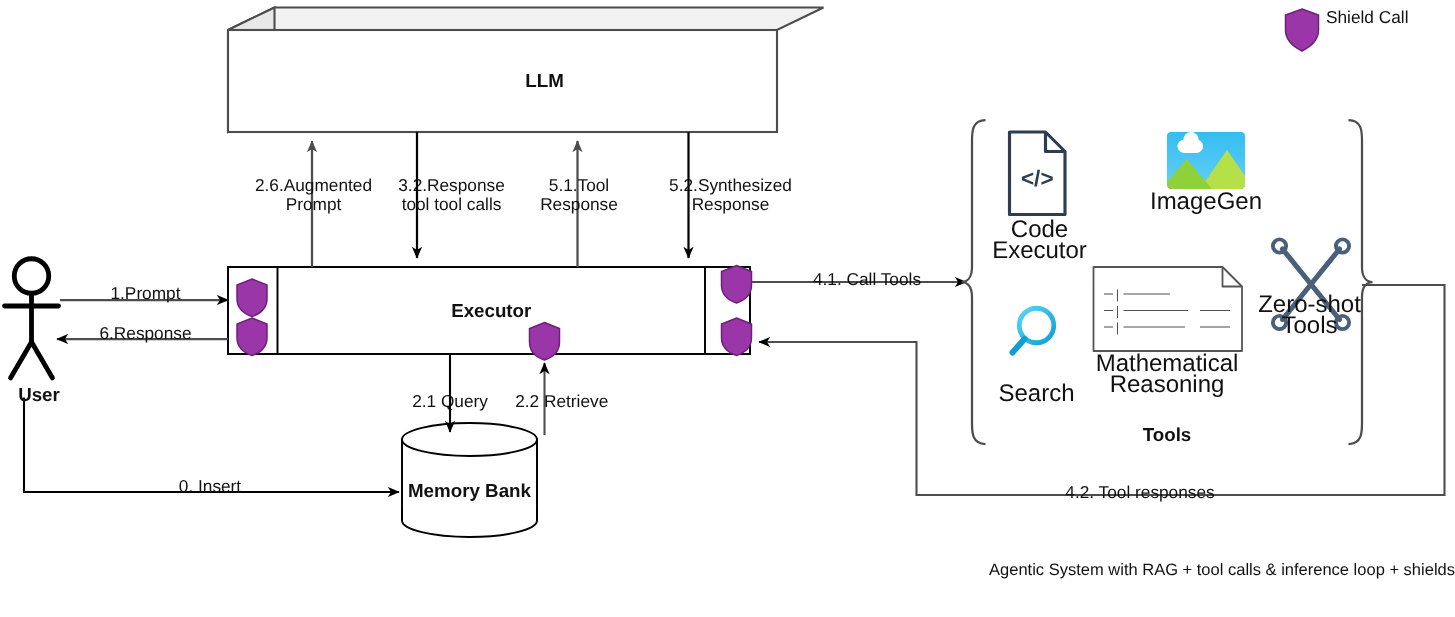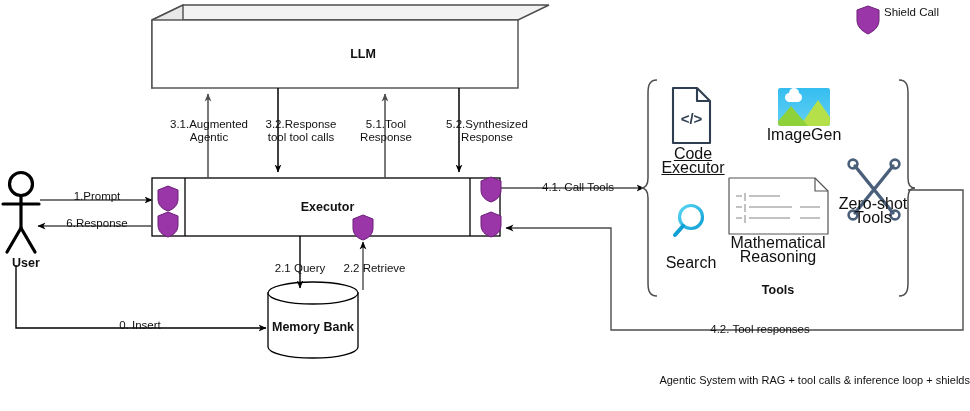--- a/index.html
+++ b/index.html
@@ -206,40 +206,40 @@
 <div class="nodetext" style="left:4px;top:256px;width:44px;">User</div>
 
 <div class="lbl" style="left:47px;top:190px;width:100px;">1.Prompt</div>
 <div class="lbl" style="left:47px;top:217px;width:100px;">6.Response</div>
 <div class="lbl" style="left:65px;top:319px;width:150px;">0. Insert</div>
 
 <div class="lbl" style="left:255px;top:262px;width:90px;">2.1 Query</div>
 <div class="lbl" style="left:327px;top:262px;width:95px;">2.2 Retrieve</div>
 
 <div class="lbl multi" style="left:145px;top:118px;width:128px;">
-  <span>3.1.Augmented</span><br>
-  <span>Agentic</span>
+  <span>2.6.Augmented</span><br>
+  <span>Prompt</span>
 </div>
 <div class="lbl multi" style="left:237px;top:118px;width:128px;">
   <span>3.2.Response</span><br>
   <span>tool tool calls</span>
 </div>
 <div class="lbl multi" style="left:330px;top:118px;width:112px;">
   <span>5.1.Tool</span><br>
   <span>Response</span>
 </div>
 <div class="lbl multi" style="left:423px;top:118px;width:128px;">
   <span>5.2.Synthesized</span><br>
   <span>Response</span>
 </div>
 
 <div class="lbl" style="left:523px;top:181px;width:110px;">4.1. Call Tools</div>
 <div class="lbl" style="left:660px;top:323px;width:200px;">4.2. Tool responses</div>
 
-<div class="tooltext" style="left:648px;top:147px;width:90px;text-decoration:underline;">Code Executor</div>
+<div class="tooltext" style="left:648px;top:147px;width:90px;">Code Executor</div>
 <div class="tooltext" style="left:759px;top:128px;width:90px;">ImageGen</div>
 <div class="tooltext" style="left:651px;top:256px;width:80px;">Search</div>
 <div class="tooltext" style="left:722px;top:236px;width:112px;">
   <span>Mathematical</span><br>
   <span>Reasoning</span>
 </div>
 <div class="tooltext" style="left:830px;top:197px;width:86px;">
   <span>Zero-shot</span><br>
   <span>Tools</span>
 </div>

